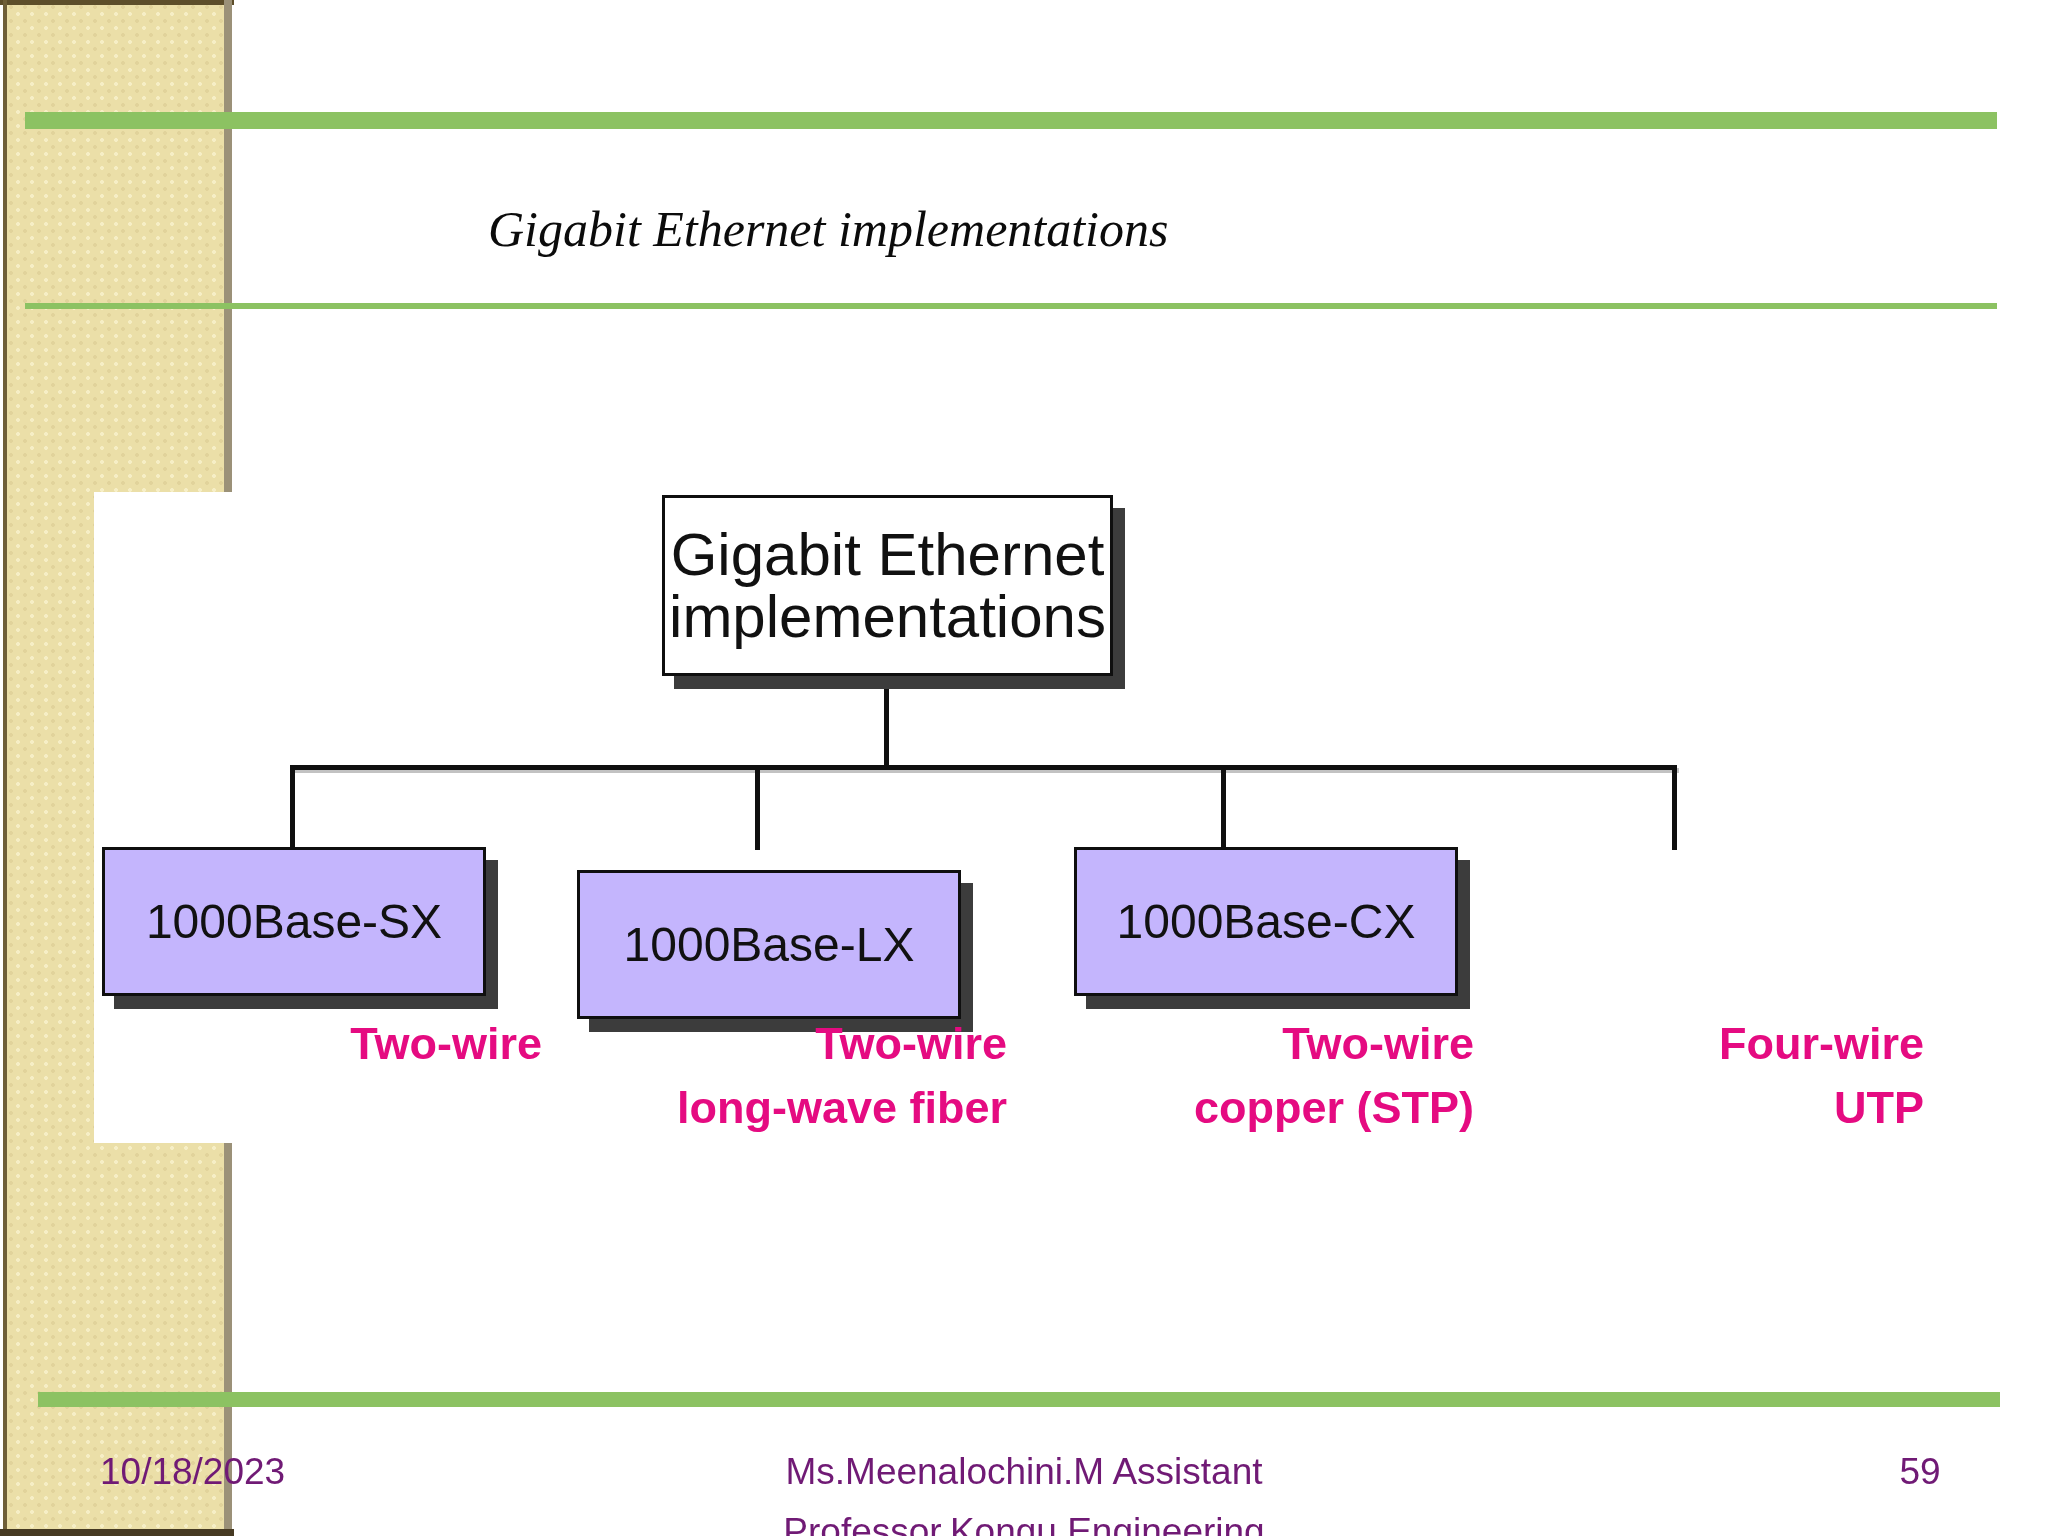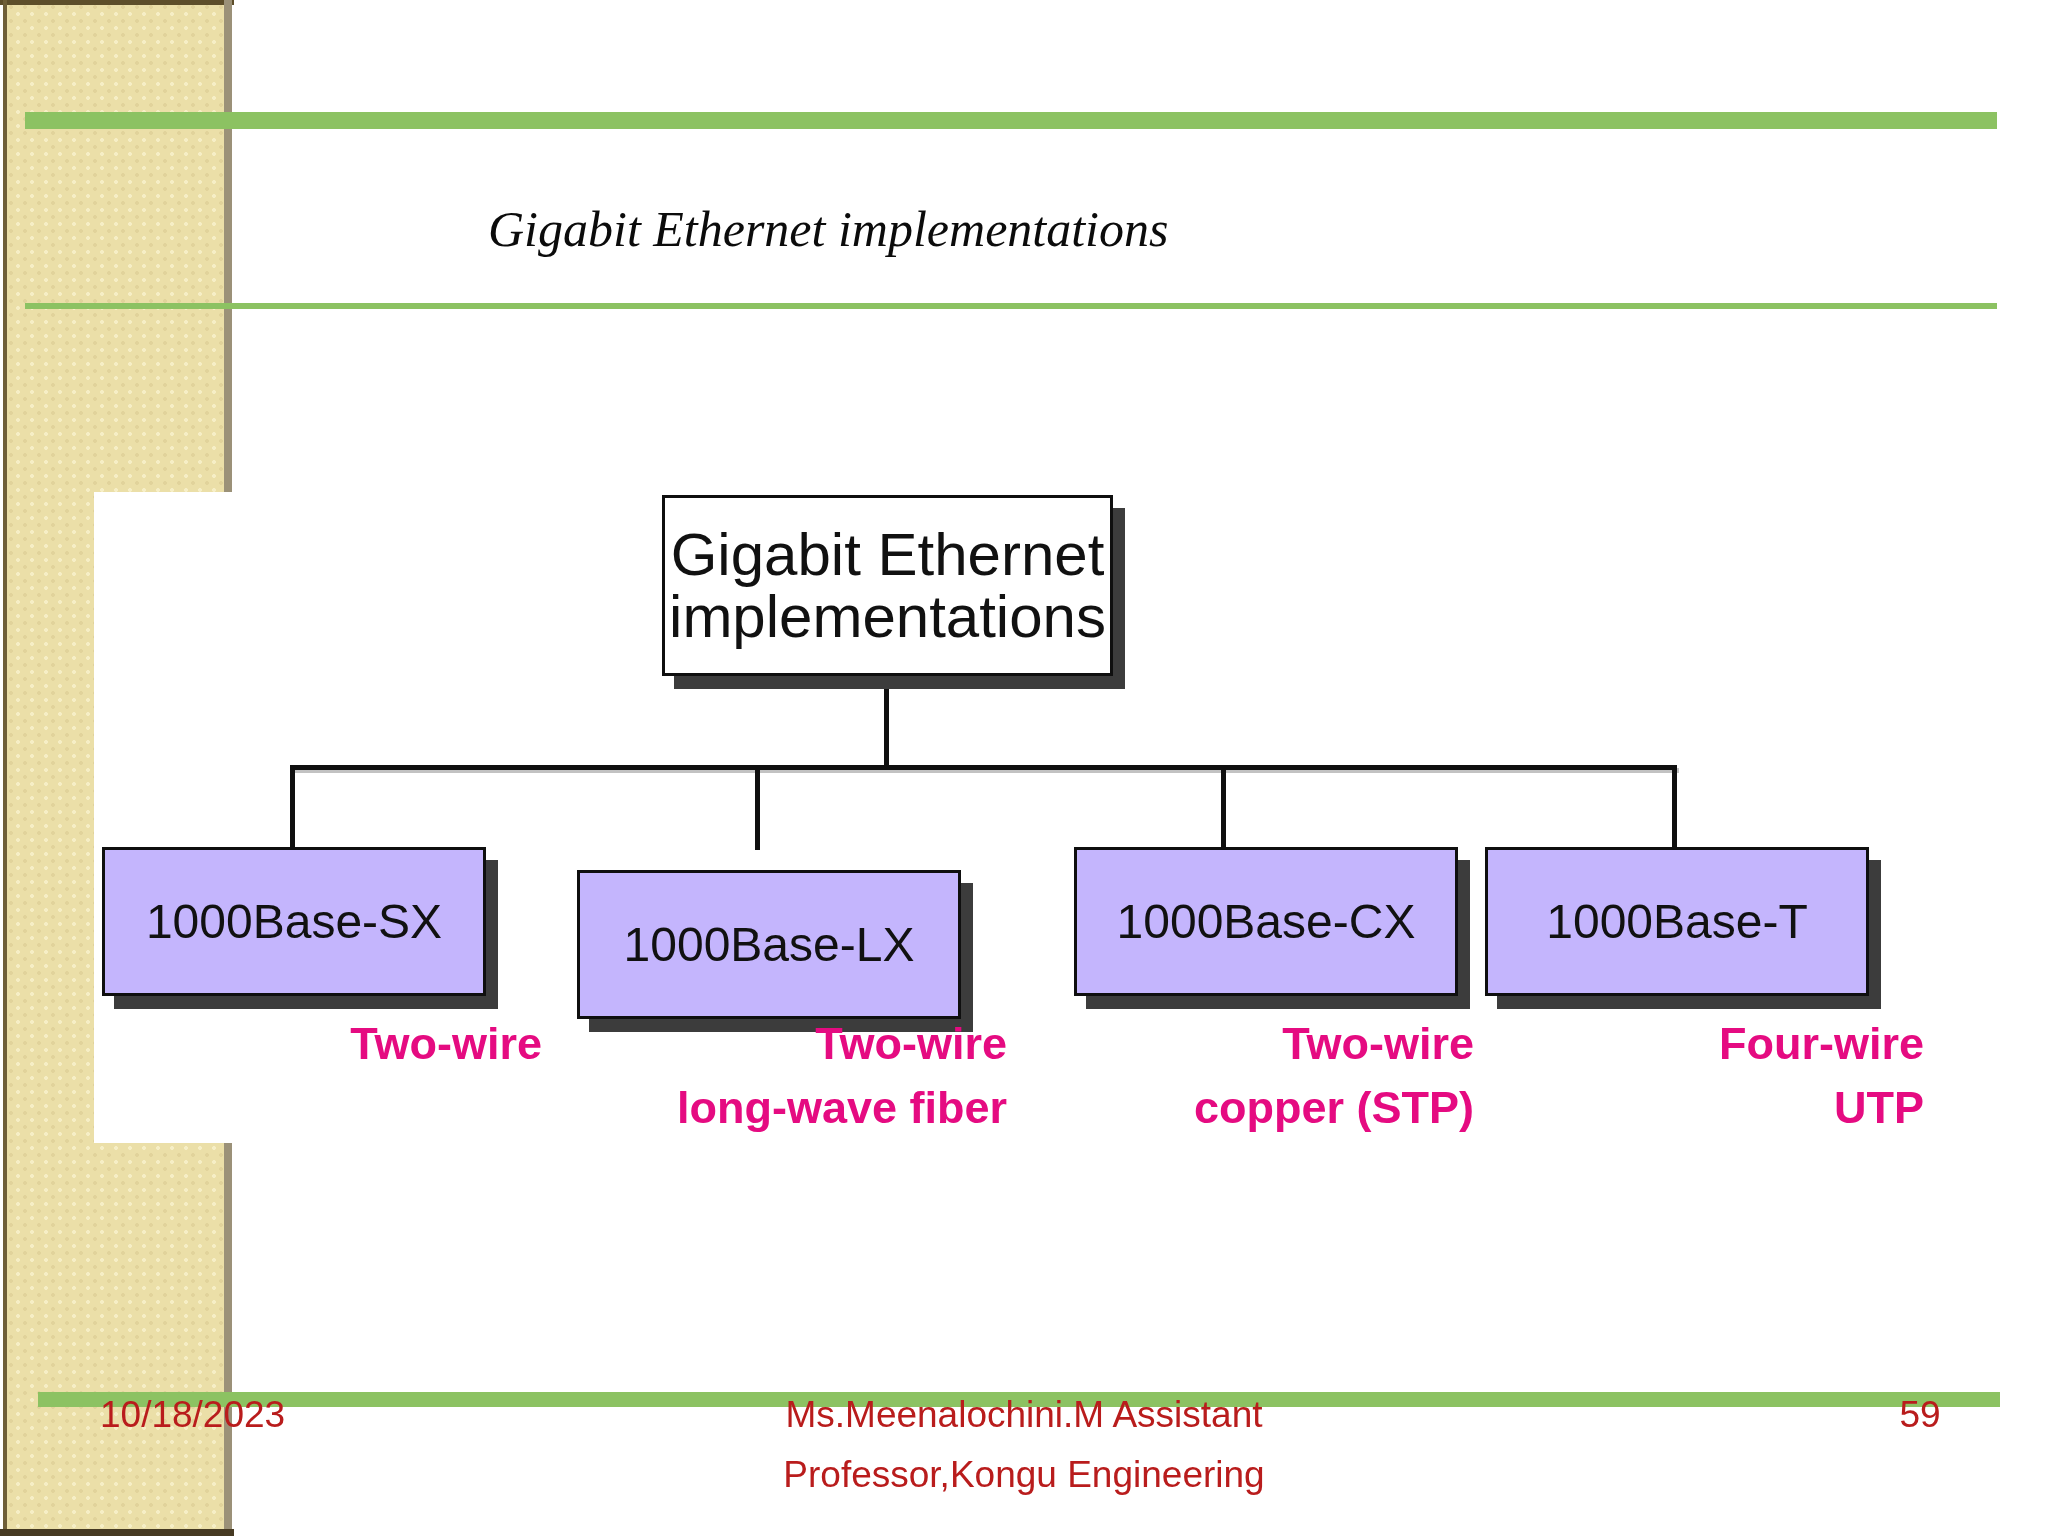--- a/index.html
+++ b/index.html
@@ -69,21 +69,21 @@
   .caption{
     position:absolute;top:1012px;width:500px;
     text-align:right;color:#E50B81;
     font-size:45px;line-height:64px;font-weight:bold;
     font-stretch:condensed;
   }
   .cap-0{left:42px;} .cap-1{left:507px;} .cap-2{left:974px;} .cap-3{left:1424px;}
 
   
   .footer-text{
-    position:absolute;top:1385px;color:#b91c1c;font-size:37px;line-height:60px;
+    position:absolute;top:1442px;color:#701a75;font-size:37px;line-height:60px;
   }
   .footer-date{left:100px;}
   .footer-center{left:574px;width:900px;text-align:center;}
   .footer-page{left:1860px;width:120px;text-align:center;}
 </style>
 </head>
 <body>
 
 <div id="slide">
 
@@ -117,23 +117,20 @@
 
   <div class="node child-node child-0">
     <span>1000Base-SX</span>
   </div>
   <div class="node child-node child-1">
     <span>1000Base-LX</span>
   </div>
   <div class="node child-node child-2">
     <span>1000Base-CX</span>
   </div>
-  <div class="node child-node child-3">
-    <span>1000Base-T</span>
-  </div>
 
   <div class="caption cap-0">
     <div>Two-wire</div>
   </div>
   <div class="caption cap-1">
     <div>Two-wire</div>
     <div>long-wave fiber</div>
   </div>
   <div class="caption cap-2">
     <div>Two-wire</div>

